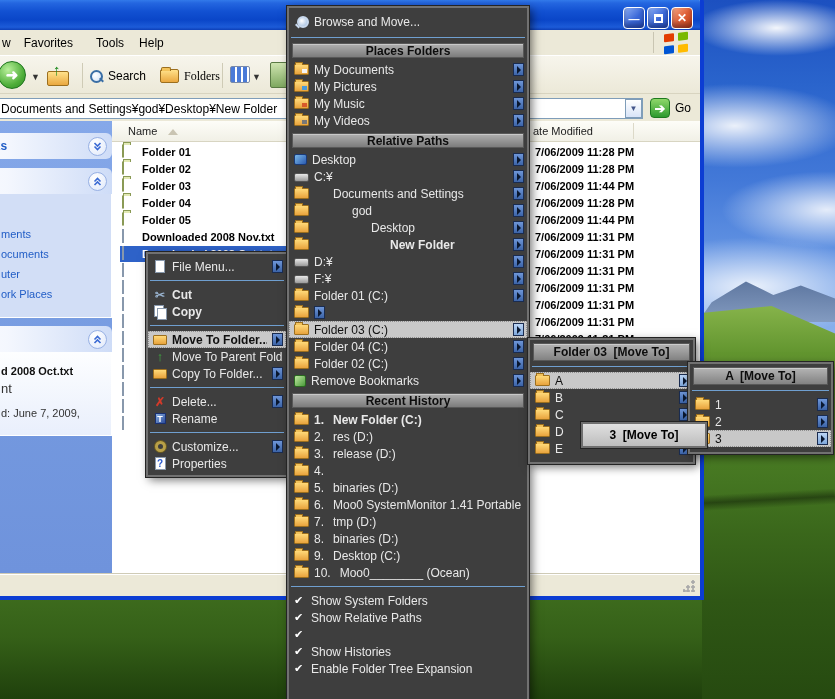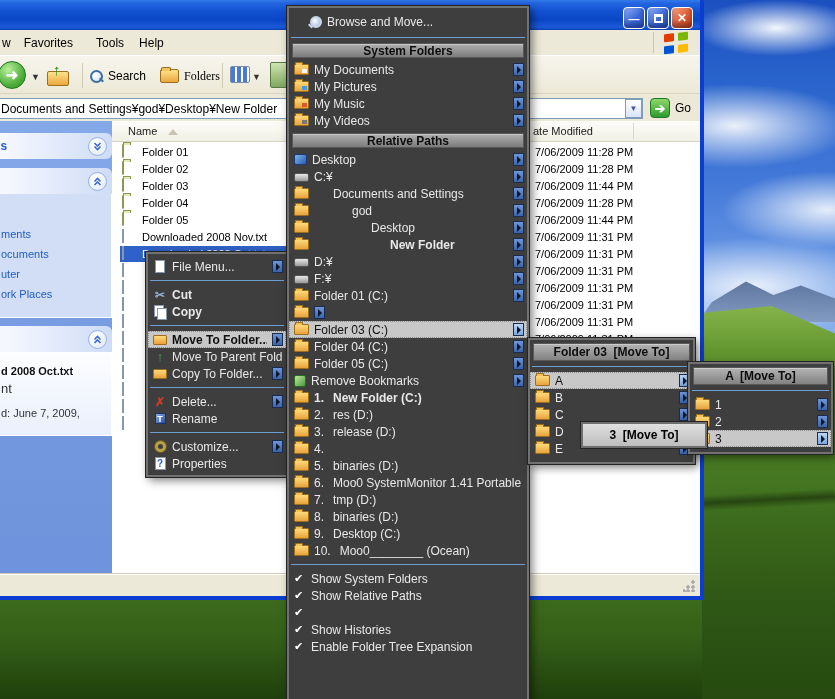--- a/index.html
+++ b/index.html
@@ -109,21 +109,21 @@
   .det-date { font-size:11px; color:#333; margin-top:11px; white-space:nowrap; }
   .files { flex:1; background:#fff; position:relative; overflow:hidden; }
   .fh { position:absolute; left:0; right:0; top:0; height:21px;
     background:linear-gradient(180deg,#fdfdf8,#f1f0e6); border-bottom:1px solid #d8d5c2; font-size:11px; color:#222; }
   .fh-name { position:absolute; left:16px; top:4px; }
   .fh-tri { position:absolute; left:56px; top:8px; width:0; height:0;
     border-left:5px solid transparent; border-right:5px solid transparent; border-bottom:6px solid #c9c4b2; }
   .fh-date { position:absolute; left:421px; top:4px; }
   .fh-sep { position:absolute; left:521px; top:2px; bottom:2px; width:1px; background:#dcd9c8; }
   .rows { position:absolute; left:0; right:0; top:23px; }
-  .frow { height:17px; position:relative; font-size:11px; color:#000; }
+  .frow { height:17px; position:relative; font-size:11px; color:#000;font-weight:bold; }
   .fr-ico { position:absolute; left:10px; top:1px; }
   .fr-name { position:absolute; left:30px; top:2px; white-space:nowrap; }
   .fr-date { position:absolute; left:423px; top:2px; white-space:nowrap; }
   .frow.sel .selband { position:absolute; left:8px; top:0; width:188px; height:16px; background:#2e62c8; }
   .frow.sel .fr-name { color:#fff; }
   .ico-gfold { width:15px; height:11px; margin-top:2px; background:linear-gradient(180deg,#f0f3cf,#c8d489);
     border:1px solid #8a9a55; border-radius:1px; position:relative; }
   .ico-gfold::before { content:""; position:absolute; top:-3px; left:0; width:6px; height:2px;
     background:#e2e9b4; border:1px solid #8a9a55; border-bottom:0; }
   .ico-txt { width:11px; height:14px; background:#fff; border:1px solid #8898ac; position:relative;
@@ -170,21 +170,21 @@
   .rem-ico { width:12px; height:12px; flex:none; background:linear-gradient(135deg,#bfe8a0,#4a9a3a);
     border:1px solid #2a6a20; border-radius:2px; }
   .mag2 { width:14px; height:14px; flex:none; position:relative; }
   .mag2::before { content:""; position:absolute; left:3px; top:1px; width:8px; height:8px; border:2px solid #c8d8ec;
     border-radius:50%; background:radial-gradient(circle at 35% 35%,#fff,#9ab8dc); }
   .mag2::after { content:""; position:absolute; left:1px; top:10px; width:5px; height:2px; background:#c8d8ec; transform:rotate(45deg); }
   .chk { width:12px; flex:none; color:#fff; font-size:11px; }
   .num { flex:none; margin-right:4px; }
   .ind1 { padding-left:19px; } .ind2 { padding-left:38px; } .ind3 { padding-left:57px; } .ind4 { padding-left:76px; }
   .bm { left:287px; top:6px; width:242px; height:696px; z-index:30; padding-top:3px; font-size:12px; }
-  .bm-browse { height:21px; display:flex; align-items:center; gap:6px; padding:0 18px; }
+  .bm-browse { height:21px; display:flex; align-items:center; gap:6px; padding:0 5px; }
   
   .ctx { left:146px; top:252px; width:142px; z-index:20; padding:4px 0 3px 0; font-size:12px; }
   .ctx .dk-item { height:17px; }
   .ci { width:14px; height:14px; flex:none; position:relative; display:flex; align-items:center; justify-content:center; }
   .ci-page { width:10px; height:13px; background:#fff; border:1px solid #8898ac; }
   .ci-glyph { font-size:12px; line-height:1; }
   .ci-cut { color:#9ab4d0; } .ci-del { color:#d23a2a; font-weight:bold; }
   .ci-par { color:#3fae3f; font-weight:bold; font-size:13px; }
   .ci-copy::before, .ci-copy::after { content:""; position:absolute; width:8px; height:10px; background:#fff; border:1px solid #8898ac; }
   .ci-copy::before { left:1px; top:0; } .ci-copy::after { left:4px; top:3px; }
@@ -414,21 +414,21 @@
         <span class="lbl">Properties</span>
       </div>
   </div>
 
   <div class="dk bm">
     <div class="bm-browse">
       <span class="mag2"></span>
       <span class="lbl">Browse and Move...</span>
     </div>
     <div class="dk-sep"></div>
-    <div class="dk-header">System Folders</div>
+    <div class="dk-header">Places Folders</div>
     <div class="dk-item">
         <span class="fold-y sl-doc">
           <i></i>
         </span>
         <span class="lbl">My Documents</span>
         <span class="dk-arrow"></span>
       </div>
     <div class="dk-item">
         <span class="fold-y sl-pic">
           <i></i>
@@ -505,28 +505,29 @@
         <span class="lbl">Folder 03 (C:)</span>
         <span class="dk-arrow lt"></span>
       </div>
     <div class="dk-item">
         <span class="fold-y"></span>
         <span class="lbl">Folder 04 (C:)</span>
         <span class="dk-arrow"></span>
       </div>
     <div class="dk-item">
         <span class="fold-y"></span>
-        <span class="lbl">Folder 05 (C:)</span>
+        <span class="lbl">Folder 02 (C:)</span>
         <span class="dk-arrow"></span>
       </div>
     <div class="dk-item">
         <span class="rem-ico"></span>
         <span class="lbl">Remove Bookmarks</span>
         <span class="dk-arrow"></span>
       </div>
+    <div class="dk-header">Recent History</div>
     <div class="dk-item bold">
         <span class="fold-y"></span>
         <span class="num">1.</span>
         <span class="lbl">New Folder (C:)</span>
       </div>
     <div class="dk-item">
         <span class="fold-y"></span>
         <span class="num">2.</span>
         <span class="lbl">res (D:)</span>
       </div>

